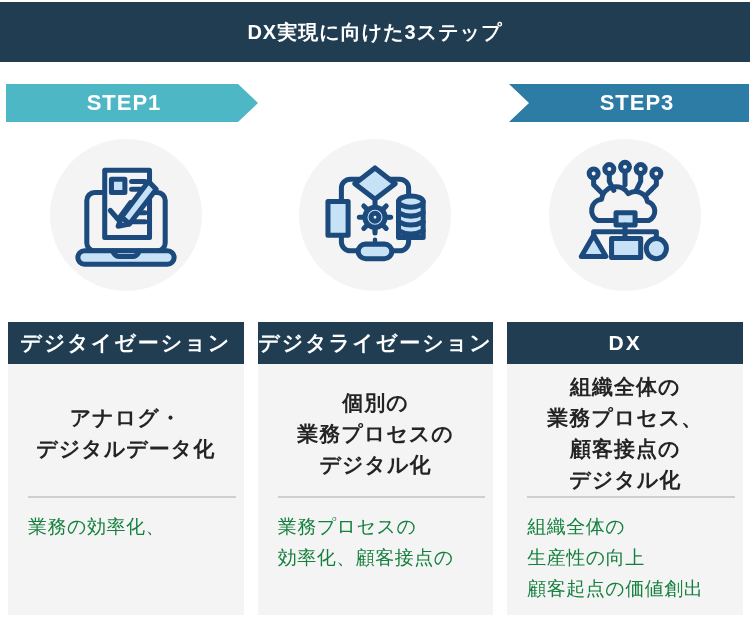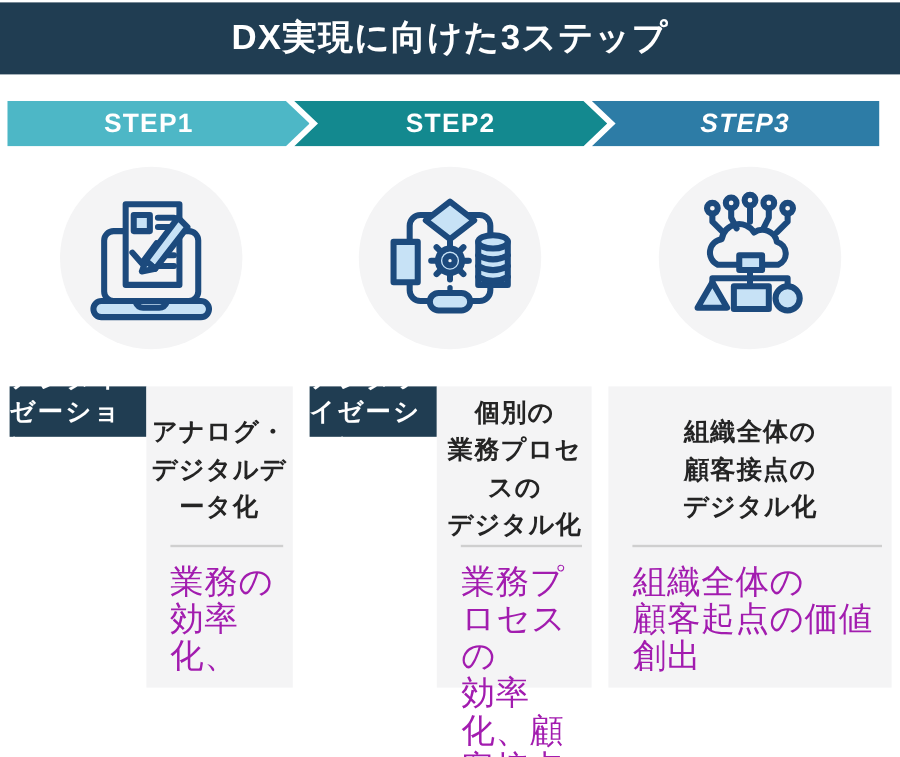--- a/index.html
+++ b/index.html
@@ -10,87 +10,84 @@
     color:var(--text,#2f2f2f);
     overflow:hidden;
   }
   
   .title-bar {
     margin-top:2px; width:750px; height:60px;
     background:var(--header-bg,#203d52);
     display:flex; align-items:center; justify-content:center;
   }
   .title-bar h1 {
-    color:#ffffff; font-size:29px; font-weight:bold; letter-spacing:1px;
+    color:#ffffff; font-size:20px; font-weight:bold; letter-spacing:1px;
   }
   
   .arrows { position:relative; height:38px; width:727px; margin:22px 0 16px 6px; }
   .seg {
     position:absolute; top:0; height:100%;
     display:flex; align-items:center; justify-content:center;
     color:#ffffff; font-weight:bold; font-size:22px; letter-spacing:1px;
   }
   .seg1 { left:0; width:252px; background:var(--step1,#4db7c6); padding-right:16px;
     clip-path:polygon(0 0, calc(100% - 20px) 0, 100% 50%, calc(100% - 20px) 100%, 0 100%); }
   .seg2 { left:239px; width:261px; background:var(--step2,#13898f);
     clip-path:polygon(0 0, calc(100% - 20px) 0, 100% 50%, calc(100% - 20px) 100%, 0 100%, 20px 50%); }
-  .seg3 { left:487px; width:240px; background:var(--step3,#2d7ca6); padding-left:16px;
-    clip-path:polygon(0 0, 100% 0, 100% 100%, 0 100%, 20px 50%);font-style:italic; }
+  .seg3 { left:503px; width:240px; background:var(--step3,#2d7ca6); padding-left:16px;
+    clip-path:polygon(0 0, 100% 0, 100% 100%, 0 100%, 20px 50%); }
   
   .grid3 {
     display:grid; grid-template-columns:1fr 1fr 1fr; column-gap:14px;
     padding:0 7px 0 8px; width:750px;
   }
   
   .icon-row { margin-top:17px; }
   .icon-cell { display:flex; justify-content:center; }
   .icon-circle {
     width:152px; height:152px; border-radius:50%;
     background:var(--panel-bg,#f4f4f5);
     display:flex; align-items:center; justify-content:center;
   }
   .icon-circle svg { width:112px; height:112px; }
   .ic-stroke { fill:none; stroke:var(--icon-stroke,#1c4a7d); stroke-width:4.5; stroke-linecap:round; stroke-linejoin:round; }
   .ic-fill   { fill:var(--icon-fill,#c7e2f6); stroke:var(--icon-stroke,#1c4a7d); stroke-width:4.5; stroke-linejoin:round; }
   .ic-white  { fill:#f4f4f5; stroke:var(--icon-stroke,#1c4a7d); stroke-width:4.5; stroke-linejoin:round; }
   .ic-dots   { fill:none; stroke:var(--icon-stroke,#1c4a7d); stroke-width:4; stroke-dasharray:1 7; stroke-linecap:round; }
   
   .card-row { margin-top:31px; }
-  .card { display:flex; flex-direction:row; }
+  .card { display:flex; flex-direction:column; }
   .card-header {
     height:42px; background:var(--card-header-bg,#203d52);
     display:flex; align-items:center; justify-content:center;
     color:#ffffff; font-size:21px; font-weight:bold; letter-spacing:2px;
   }
   .card-body { height:251px; background:var(--panel-bg,#f4f4f5); padding-top:6px; }
   .card-summary {
     height:126px; display:flex; flex-direction:column;
     align-items:center; justify-content:center;
     font-weight:bold; font-size:21px; line-height:31px; letter-spacing:1px;
     color:#242424; text-align:center;
   }
   .card-divider { border:none; border-top:2px solid var(--divider,#cfcfcf); margin:0 8px 0 20px; }
   .card-detail {
     padding:13px 6px 0 20px;
-    font-size:28px; line-height:31px; letter-spacing:0.5px; color:#a21caf;
+    font-size:19px; line-height:31px; letter-spacing:0.5px; color:#15803d;
   }
 </style>
 </head>
 <body>
 
 <header class="title-bar">
   <h1>DX実現に向けた3ステップ</h1>
 </header>
 
 <div class="arrows">
   <div class="seg seg1">
     <span>STEP1</span>
-  </div>
-  <div class="seg seg2">
-    <span>STEP2</span>
   </div>
   <div class="seg seg3">
     <span>STEP3</span>
   </div>
 </div>
 
 <div class="grid3 icon-row">
 
   <div class="icon-cell">
     <div class="icon-circle">
@@ -195,26 +192,31 @@
       </div>
       <hr class="card-divider">
       <div class="card-detail">
         <div>業務プロセスの</div>
         <div>効率化、顧客接点の</div>
       </div>
     </div>
   </section>
 
   <section class="card">
+    <div class="card-header">
+      <span>DX</span>
+    </div>
     <div class="card-body">
       <div class="card-summary">
         <div>組織全体の</div>
+        <div>業務プロセス、</div>
         <div>顧客接点の</div>
         <div>デジタル化</div>
       </div>
       <hr class="card-divider">
       <div class="card-detail">
         <div>組織全体の</div>
+        <div>生産性の向上</div>
         <div>顧客起点の価値創出</div>
       </div>
     </div>
   </section>
 </div>
 
 </body></html>

